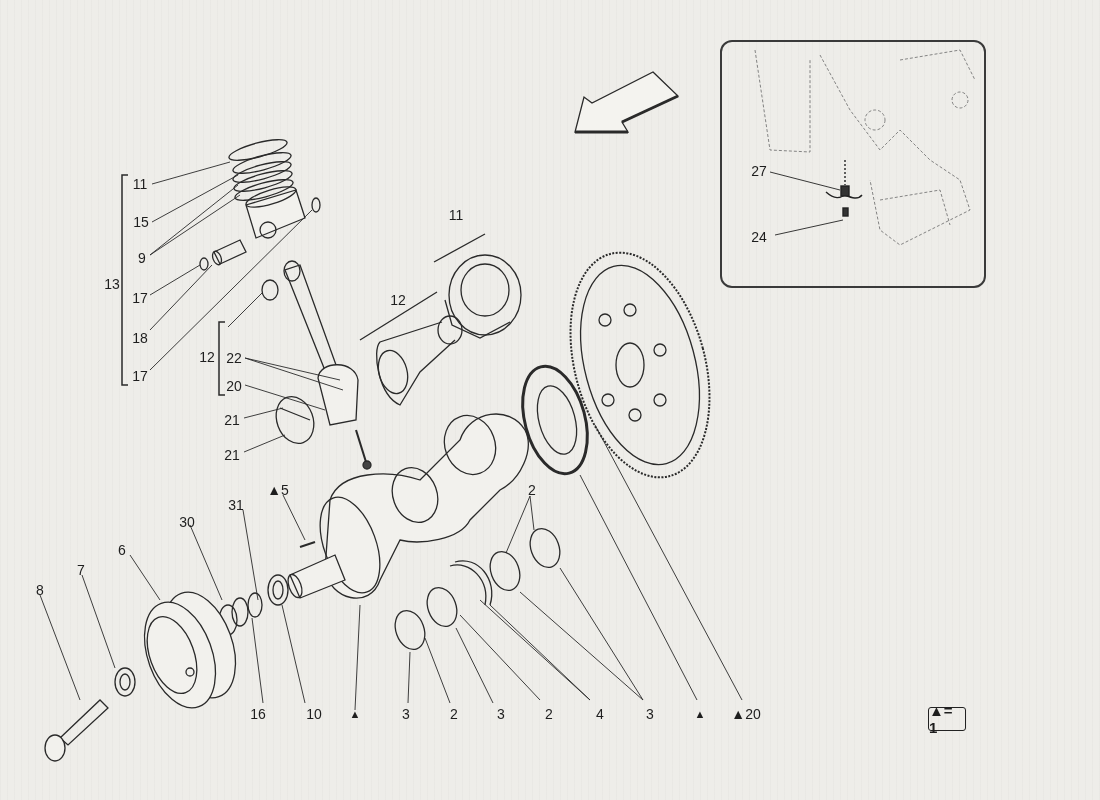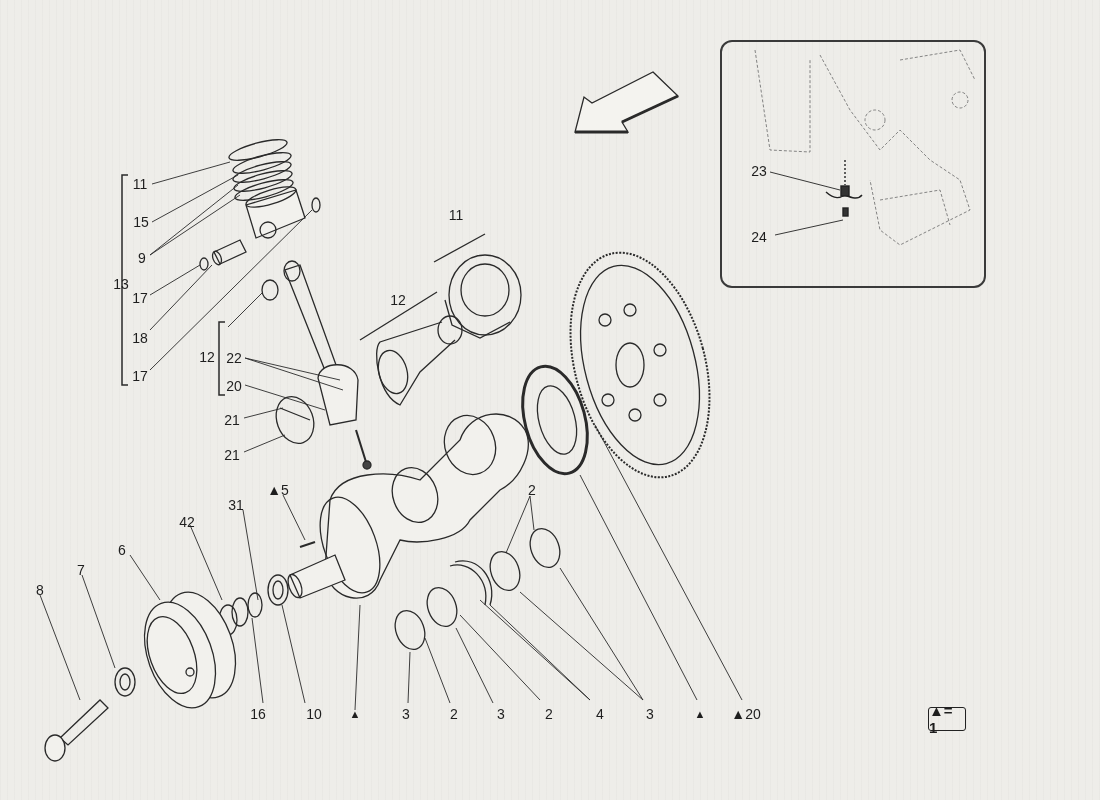--- a/index.html
+++ b/index.html
@@ -214,51 +214,51 @@
     <line x1="770" y1="172" x2="840" y2="190" stroke-width="0.9"></line>
     <line x1="775" y1="235" x2="843" y2="220" stroke-width="0.9"></line>
   </g>
 </svg>
 
 <div class="inset"></div>
 
 <span class="lbl" style="left:140px;top:184px">11</span>
 <span class="lbl" style="left:141px;top:222px">15</span>
 <span class="lbl" style="left:142px;top:258px">9</span>
-<span class="lbl" style="left:121px;top:284px">13</span>
+<span class="lbl" style="left:112px;top:284px">13</span>
 <span class="lbl" style="left:140px;top:298px">17</span>
 <span class="lbl" style="left:140px;top:338px">18</span>
 <span class="lbl" style="left:140px;top:376px">17</span>
 
 <span class="lbl" style="left:456px;top:215px">11</span>
 <span class="lbl" style="left:398px;top:300px">12</span>
 <span class="lbl" style="left:207px;top:357px">12</span>
 <span class="lbl" style="left:234px;top:358px">22</span>
 <span class="lbl" style="left:234px;top:386px">20</span>
 <span class="lbl" style="left:232px;top:420px">21</span>
 <span class="lbl" style="left:232px;top:455px">21</span>
 
 <span class="lbl" style="left:278px;top:490px">▲5</span>
 <span class="lbl" style="left:236px;top:505px">31</span>
-<span class="lbl" style="left:187px;top:522px">42</span>
+<span class="lbl" style="left:187px;top:522px">30</span>
 <span class="lbl" style="left:122px;top:550px">6</span>
 <span class="lbl" style="left:81px;top:570px">7</span>
 <span class="lbl" style="left:40px;top:590px">8</span>
 <span class="lbl" style="left:532px;top:490px">2</span>
 
 <span class="lbl" style="left:258px;top:714px">16</span>
 <span class="lbl" style="left:314px;top:714px">10</span>
 <span class="lbl" style="left:355px;top:714px;font-size:11px">▲</span>
 <span class="lbl" style="left:406px;top:714px">3</span>
 <span class="lbl" style="left:454px;top:714px">2</span>
 <span class="lbl" style="left:501px;top:714px">3</span>
 <span class="lbl" style="left:549px;top:714px">2</span>
 <span class="lbl" style="left:600px;top:714px">4</span>
 <span class="lbl" style="left:650px;top:714px">3</span>
 <span class="lbl" style="left:700px;top:714px;font-size:11px">▲</span>
 <span class="lbl" style="left:746px;top:714px">▲20</span>
 
-<span class="lbl" style="left:759px;top:171px">23</span>
+<span class="lbl" style="left:759px;top:171px">27</span>
 <span class="lbl" style="left:759px;top:237px">24</span>
 
 <div class="legend">
   <span>▲= 1</span>
 </div>
 
 </body></html>

